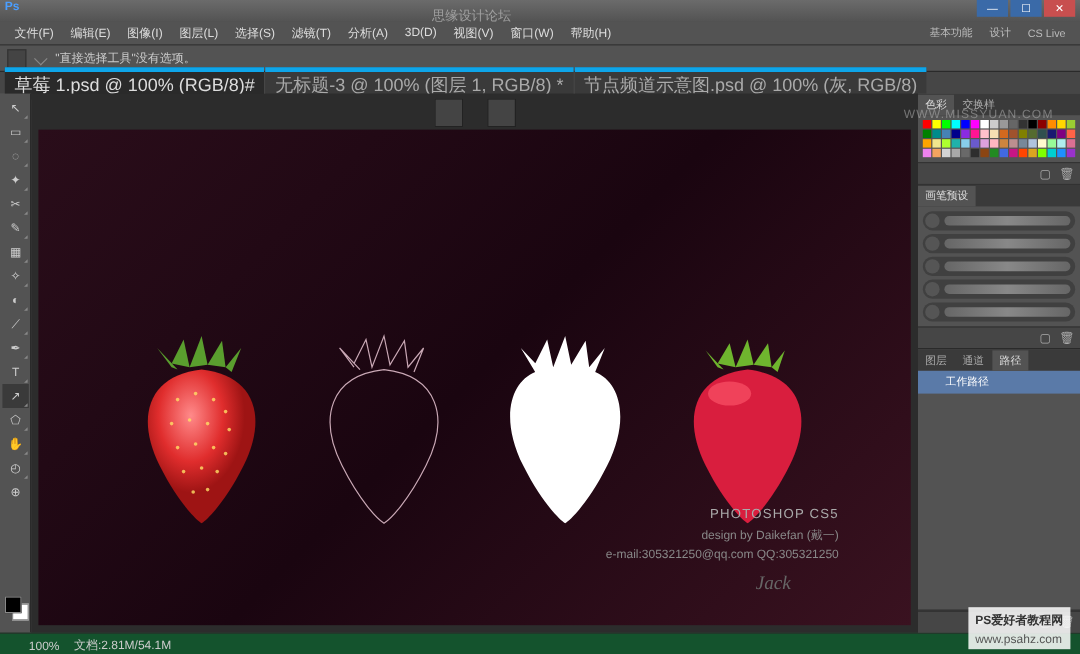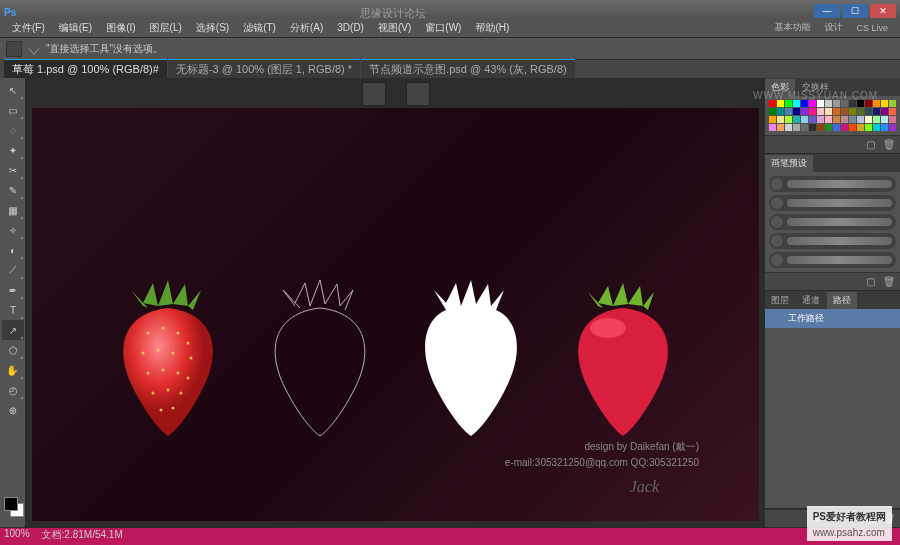--- a/index.html
+++ b/index.html
@@ -1,33 +1,33 @@
 <!DOCTYPE html>
 <html><head>
 <meta charset="utf-8">
 <style>
 *{margin:0;padding:0;box-sizing:border-box;font-family:"Microsoft YaHei",Arial,sans-serif;font-size:10px;user-select:none}
 body{background:#535353;width:900px;height:545px;overflow:hidden;position:relative}
-.titlebar{height:18px;background:linear-gradient(#6b6b6b,#535353);display:flex;align-items:flex-end;padding:0 4px;color:#ddd}
+.titlebar{height:18px;background:linear-gradient(#6b6b6b,#535353);display:flex;align-items:flex-start;padding:0 4px;color:#ddd}
 .titlebar .logo{font-weight:bold;color:#4a9eff;margin-right:8px}
 .win-controls{margin-left:auto;display:flex;gap:2px}
 .win-btn{width:26px;height:14px;display:flex;align-items:center;justify-content:center;font-size:9px;cursor:pointer}
 .win-min{background:#3a6aa8;color:#fff}
 .win-max{background:#3a6aa8;color:#fff}
 .win-close{background:#c84f4f;color:#fff}
 .menubar{height:20px;background:#535353;display:flex;align-items:center;padding:0 6px;gap:2px;color:#ddd;border-bottom:1px solid #2a2a2a}
 .menubar span{padding:2px 6px;cursor:pointer}
 .menubar .spacer{flex:1}
 .menubar .right-link{color:#bbb;font-size:9px}
 .cslive{color:#7bc8e8}
 .optionsbar{height:22px;background:#535353;display:flex;align-items:center;padding:0 6px;color:#ccc;border-bottom:1px solid #2a2a2a;gap:8px}
 .opt-icon{width:16px;height:16px;background:#444;border:1px solid #333}
 .opt-dropdown{width:8px;height:8px;border-left:1px solid #888;border-bottom:1px solid #888;transform:rotate(-45deg)}
 .tabbar{height:18px;background:#464646;display:flex;align-items:center;padding:0 4px;color:#aaa;gap:1px}
-.doc-tab{padding:2px 8px;background:#3a3a3a;font-size:11px;cursor:pointer;border-top:1px solid #0ea5e9}
+.doc-tab{padding:2px 8px;background:#3a3a3a;font-size:15px;cursor:pointer;border-top:4px solid #0ea5e9}
 .doc-tab.active{background:#2a2a2a;color:#ddd}
 .main{display:flex;height:calc(545px - 18px - 20px - 22px - 18px - 18px)}
 .toolbox{width:26px;background:#535353;border-right:1px solid #2a2a2a;display:flex;flex-direction:column;padding:2px;gap:0}
 .tool{width:22px;height:20px;display:flex;align-items:center;justify-content:center;cursor:pointer;color:#ccc;font-size:11px;position:relative}
 .tool.active{background:#3a3a3a}
 .tool-tri{position:absolute;bottom:1px;right:1px;width:0;height:0;border-left:3px solid transparent;border-bottom:3px solid #888}
 .canvas-area{flex:1;background:#2c2c2c;position:relative;overflow:hidden}
 .float-icons{position:absolute;top:4px;left:50%;transform:translateX(-50%);display:flex;gap:20px}
 .float-icon{width:24px;height:24px;background:#444;border:1px solid #222;cursor:pointer}
 .canvas{position:absolute;top:30px;left:6px;right:6px;bottom:6px;background:linear-gradient(135deg,#2a0d1a 0%,#1a0510 50%,#3a1220 100%)}
@@ -44,21 +44,21 @@
 .swatches{padding:4px;display:grid;grid-template-columns:repeat(16,1fr);gap:1px}
 .swatch{width:7px;height:7px;cursor:pointer}
 .brush-presets{padding:4px;display:flex;flex-direction:column;gap:3px}
 .brush-row{height:16px;background:#404040;border-radius:8px;position:relative}
 .brush-dot{width:12px;height:12px;background:#555;border-radius:50%;position:absolute;left:2px;top:2px}
 .brush-stroke{position:absolute;left:18px;right:4px;top:4px;height:8px;background:linear-gradient(90deg,#666,#888,#666);border-radius:4px}
 .paths-panel{flex:1;background:#535353}
 .path-item{padding:3px 23px;background:#5a7aa8;color:#fff;font-size:9px;cursor:pointer}
 .panel-footer{height:18px;background:#464646;border-top:1px solid #333;display:flex;align-items:center;justify-content:flex-end;gap:4px;padding:0 4px}
 .pf-icon{width:14px;height:14px;color:#aaa;cursor:pointer;display:flex;align-items:center;justify-content:center;font-size:10px}
-.statusbar{height:18px;background:#be185d;display:flex;align-items:flex-start;padding:0 4px;color:#ccc;gap:12px;border-top:1px solid #2a2a2a}
+.statusbar{height:18px;background:#14532d;display:flex;align-items:flex-end;padding:0 24px;color:#ccc;gap:12px;border-top:1px solid #2a2a2a}
 .watermark1{position:absolute;top:6px;left:360px;color:#ccc;font-size:11px;opacity:.6;pointer-events:none;z-index:99}
 .watermark2{position:absolute;top:90px;right:22px;color:#bbb;font-size:10px;opacity:.5;transform:rotate(0);pointer-events:none;z-index:99;letter-spacing:1px}
 .watermark3{position:absolute;bottom:4px;right:8px;color:#333;font-size:13px;font-weight:bold;z-index:99;background:rgba(255,255,255,.85);padding:2px 6px}
 .watermark3 .url{font-size:10px;font-weight:normal;color:#555}
 .color-wells{margin-top:auto;padding:2px;position:relative;height:30px}
 .fg-well{width:14px;height:14px;background:#000;border:1px solid #888;position:absolute;top:2px;left:2px}
 .bg-well{width:14px;height:14px;background:#fff;border:1px solid #888;position:absolute;top:8px;left:8px}
 </style>
 </head>
 <body>
@@ -92,21 +92,21 @@
 
 <div class="optionsbar">
   <div class="opt-icon"></div>
   <div class="opt-dropdown"></div>
   <span>"直接选择工具"没有选项。</span>
 </div>
 
 <div class="tabbar">
   <div class="doc-tab active">草莓 1.psd @ 100% (RGB/8)#</div>
   <div class="doc-tab">无标题-3 @ 100% (图层 1, RGB/8) *</div>
-  <div class="doc-tab">节点频道示意图.psd @ 43% (灰, RGB/8)</div>
+  <div class="doc-tab">节点频道示意图.psd @ 100% (灰, RGB/8)</div>
 </div>
 
 <div class="main">
 
   <div class="toolbox">
     <div class="tool">
         <span>↖</span>
         <div class="tool-tri"></div>
       </div>
     <div class="tool">
@@ -245,20 +245,21 @@
                 <path d="M40 25 L50 8 L55 28 Z"></path>
                 <path d="M55 28 L65 5 L70 26 Z"></path>
                 <path d="M70 26 L82 8 L85 28 Z"></path>
                 <path d="M85 28 L96 14 L90 32 Z"></path>
                 <path d="M40 28 L30 14 L45 30 Z"></path>
               </g>
           </svg>
         </div>
       </div>
       <div class="credits">
+        <div class="h">PHOTOSHOP CS5</div>
         <div>design by Daikefan (戴一)</div>
         <div>e-mail:305321250@qq.com QQ:305321250</div>
       </div>
       <div class="sig">Jack</div>
     </div>
   </div>
 
   <div class="panels">
     <div class="panel">
       <div class="panel-tabs">

